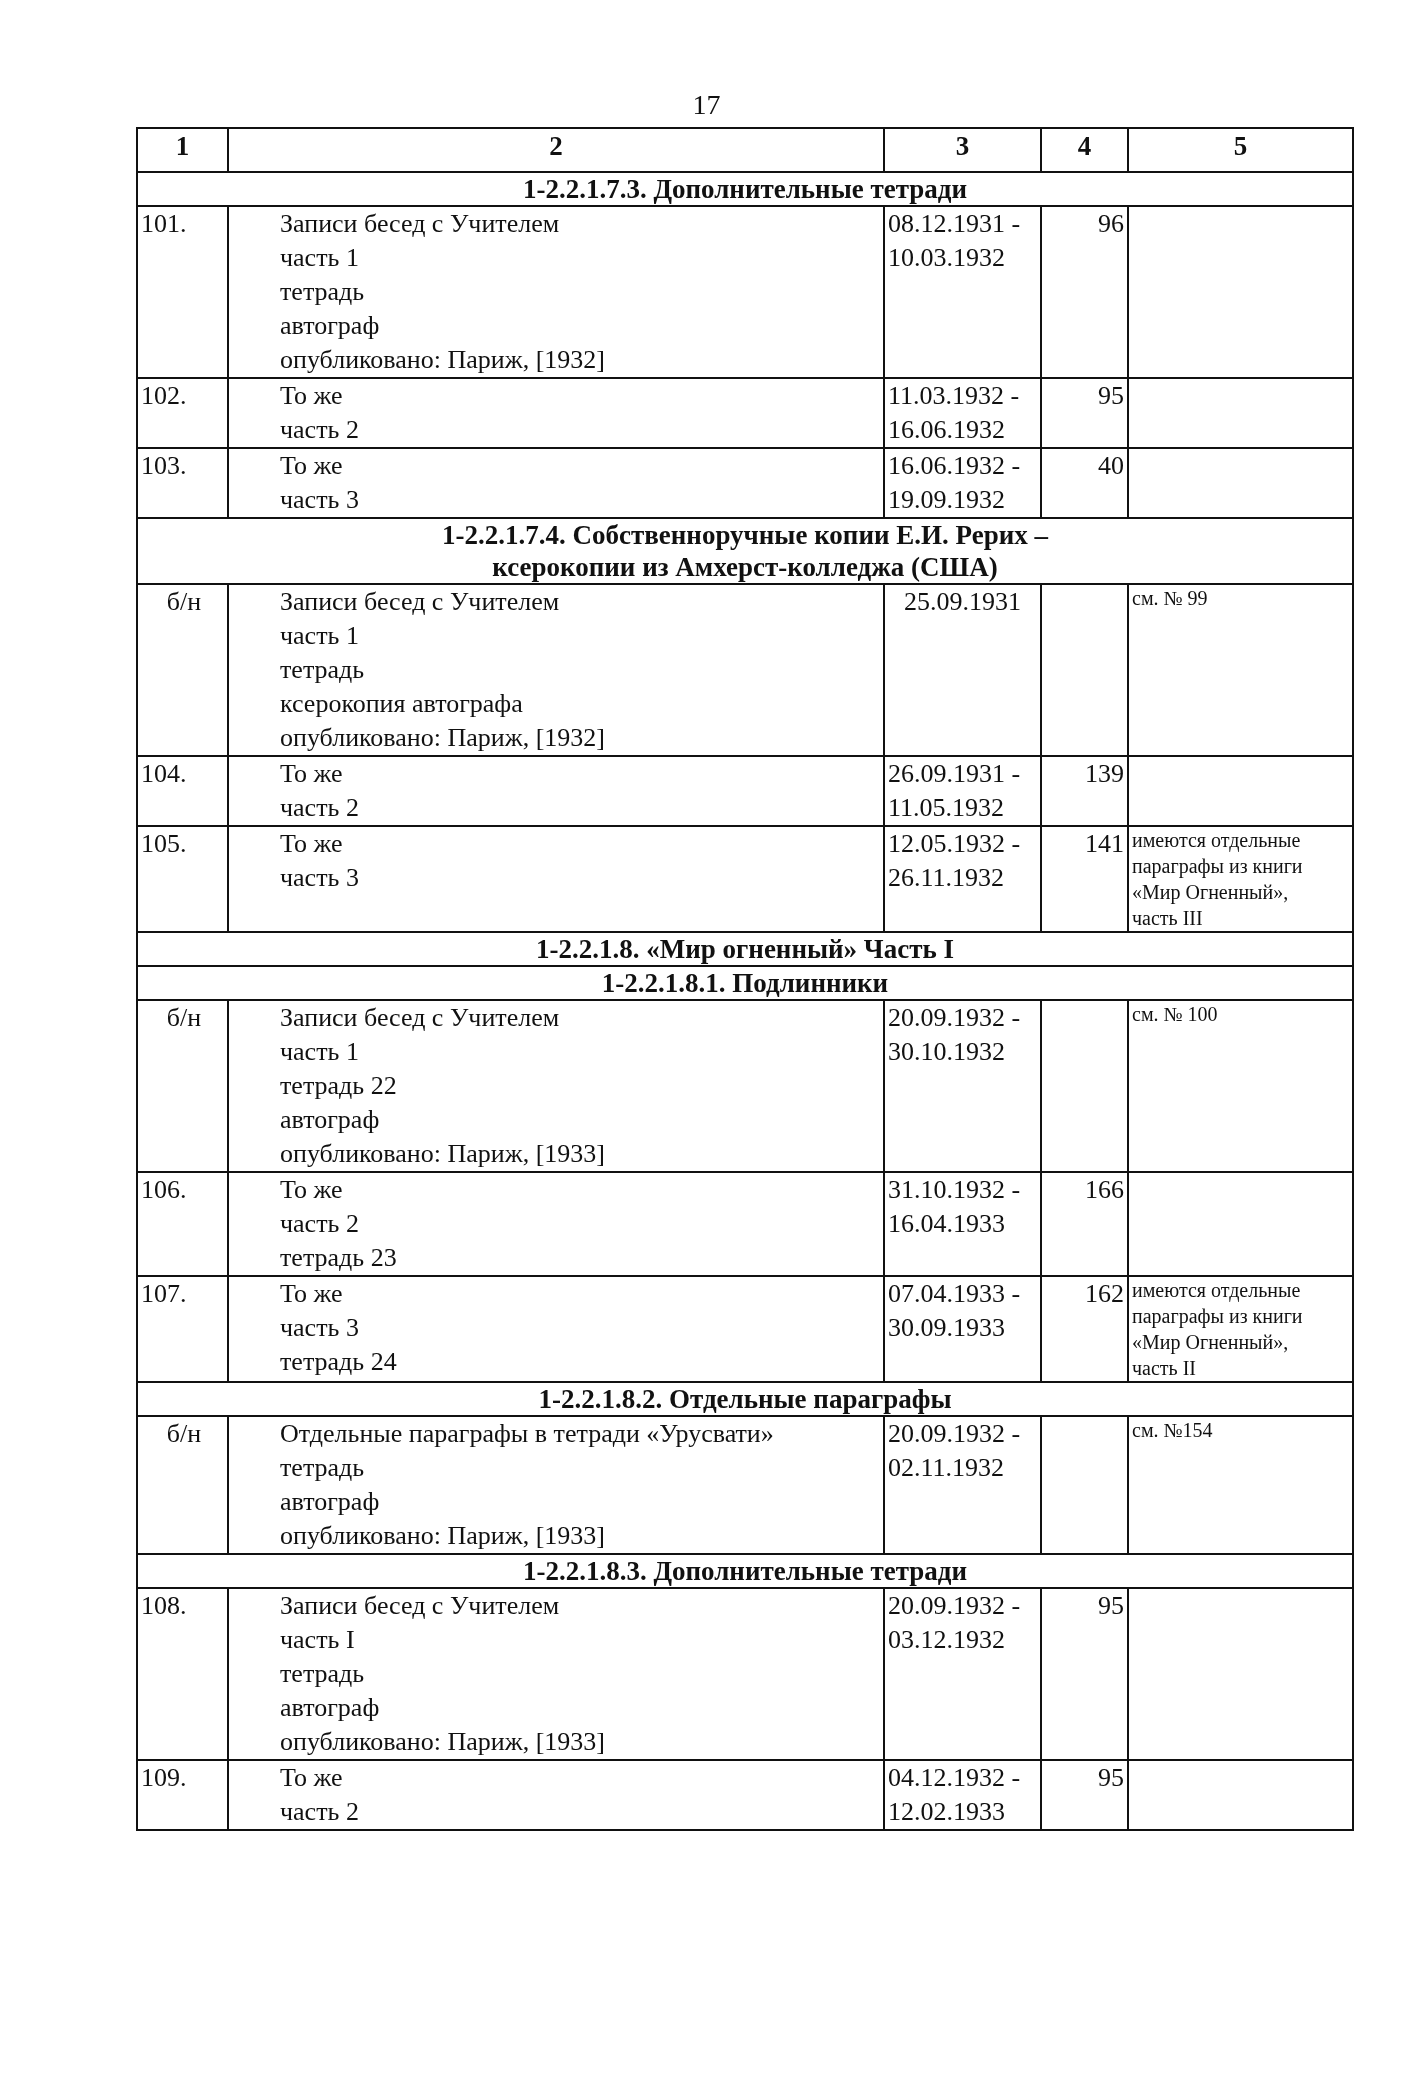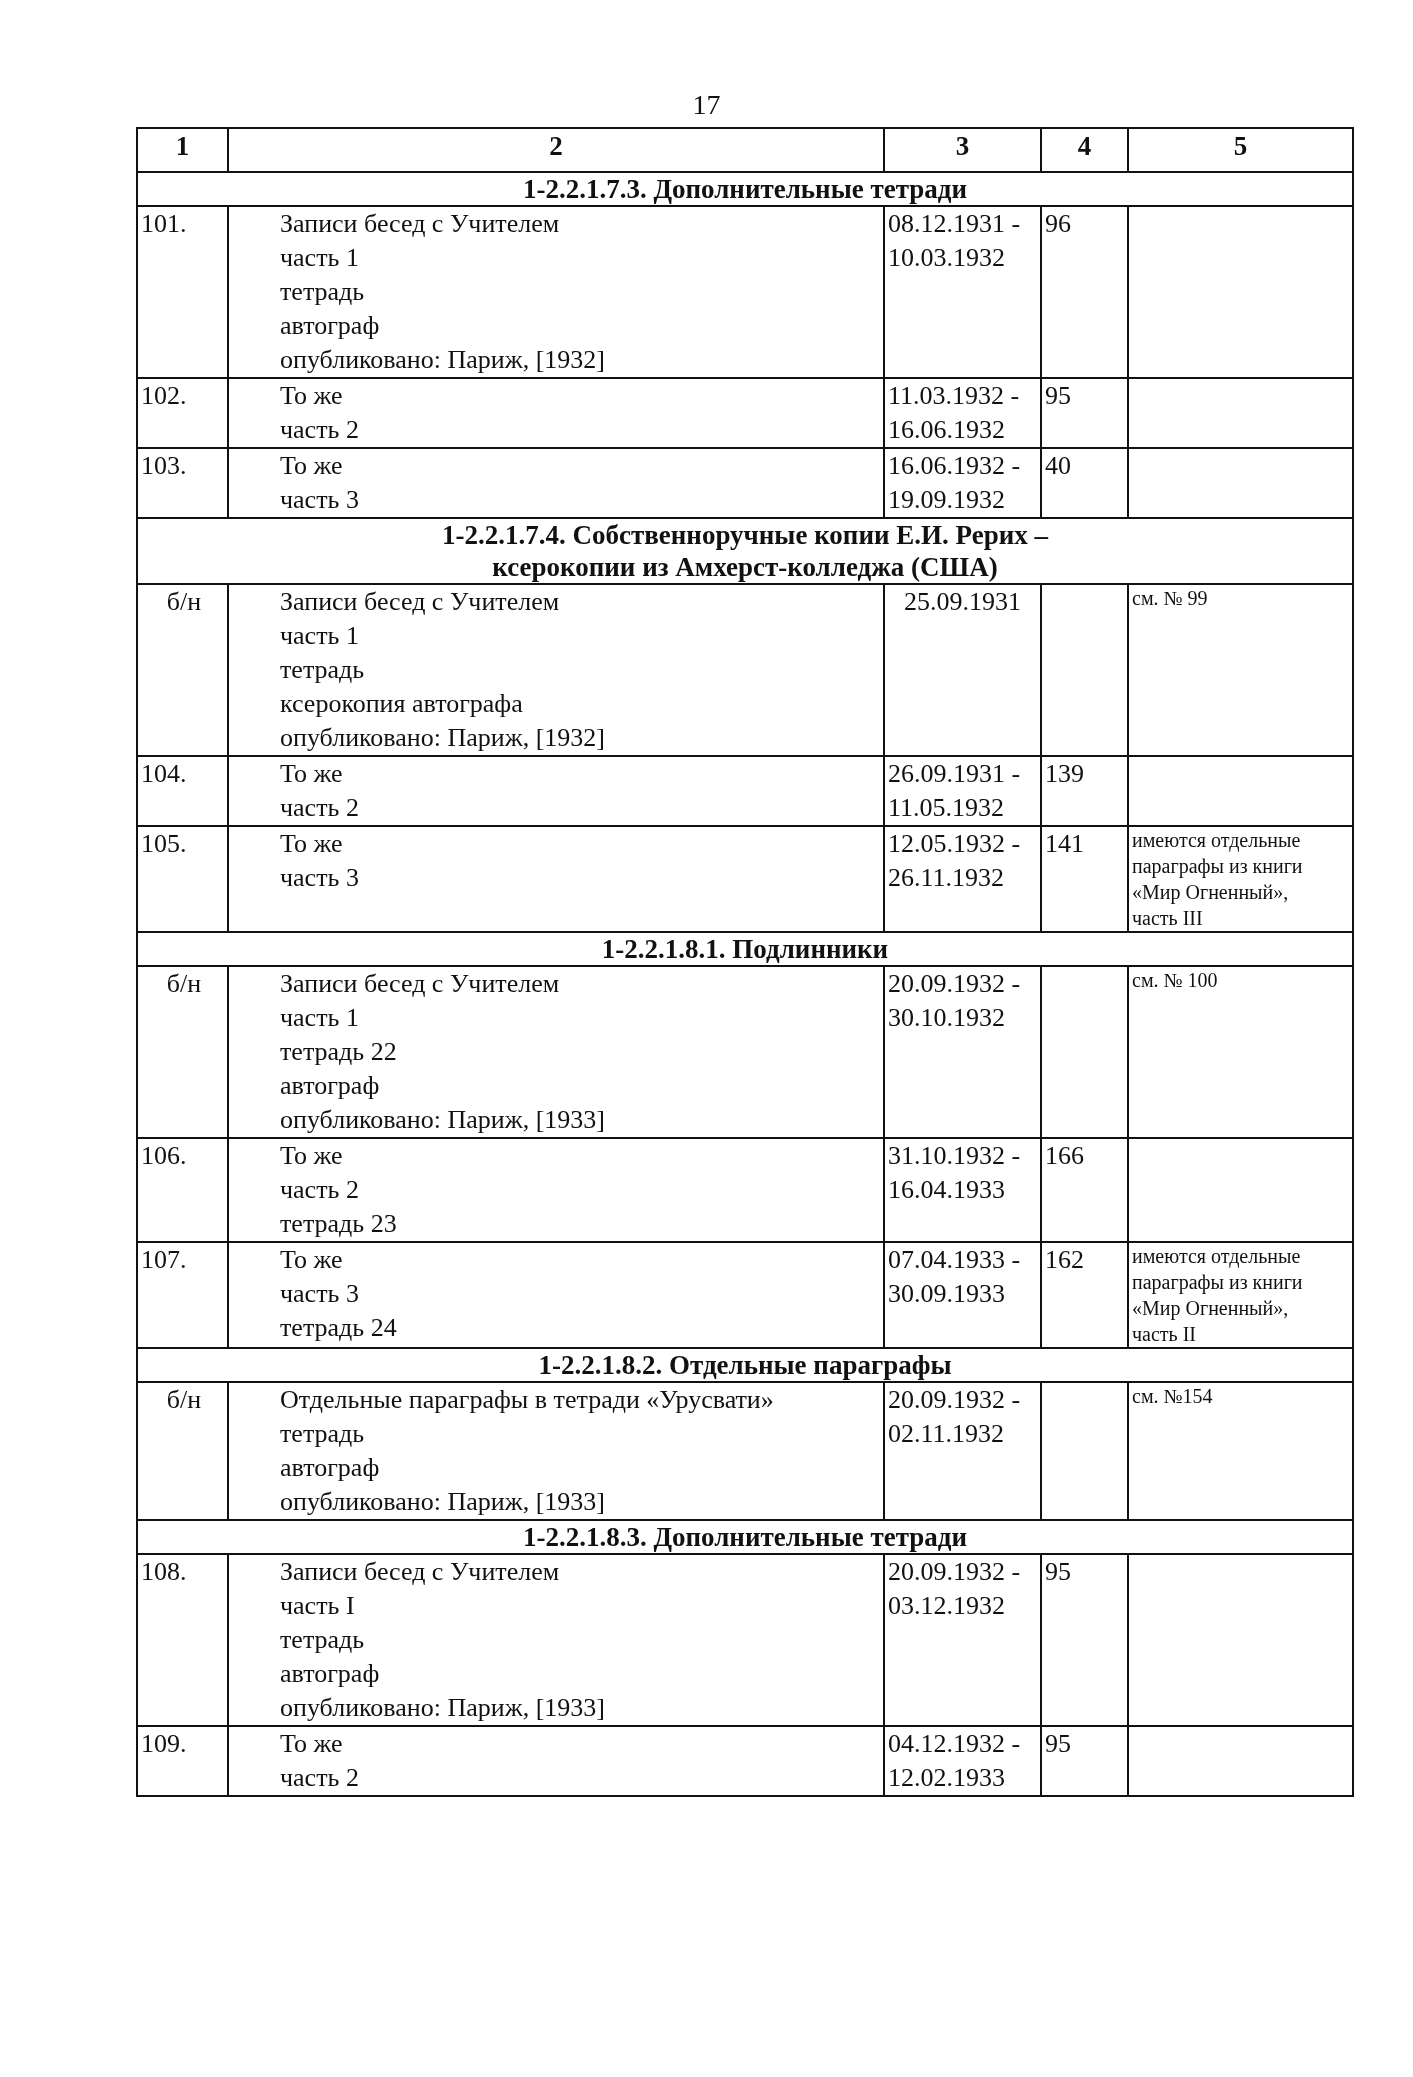--- a/index.html
+++ b/index.html
@@ -28,21 +28,21 @@
   td.section {
     font-weight: bold; text-align: center; vertical-align: middle;
     padding: 4px 0; font-size: 27px; line-height: 32px;
   }
   td.num { padding-left: 4px; border-radius: 25px; }
   td.num.center { text-align: center; padding-left: 6px; }
   td.desc .line { display: block; white-space: nowrap; margin-left: 48px; }
   td.dates { vertical-align: middle; white-space: nowrap; }
   td.dates.center { text-align: center; }
   td.dates .line { display: block; }
-  td.pages { text-align: left; vertical-align: middle; }
+  td.pages { text-align: right; vertical-align: middle; }
   td.note { font-size: 20px; line-height: 26px; padding-top: 4px; }
   td.note .line { display: block; white-space: nowrap; }
 </style>
 </head>
 <body>
 
 <div class="page-number">17</div>
 
 <table class="doc">
   <colgroup>
@@ -152,20 +152,23 @@
         </td>
         <td class="pages">141</td>
         <td class="note">
           <span class="line">имеются отдельные</span>
           <span class="line">параграфы из книги</span>
           <span class="line">«Мир Огненный»,</span>
           <span class="line">часть III</span>
         </td>
       </tr>
       <tr>
+        <td colspan="5" class="section"><span>1-2.2.1.8. «Мир огненный» Часть I</span></td>
+      </tr>
+      <tr>
         <td colspan="5" class="section"><span>1-2.2.1.8.1. Подлинники</span></td>
       </tr>
       <tr>
         <td class="num center">б/н</td>
         <td class="desc">
           <span class="line">Записи бесед с Учителем</span>
           <span class="line">часть 1</span>
           <span class="line">тетрадь 22</span>
           <span class="line">автограф</span>
           <span class="line">опубликовано: Париж, [1933]</span>

